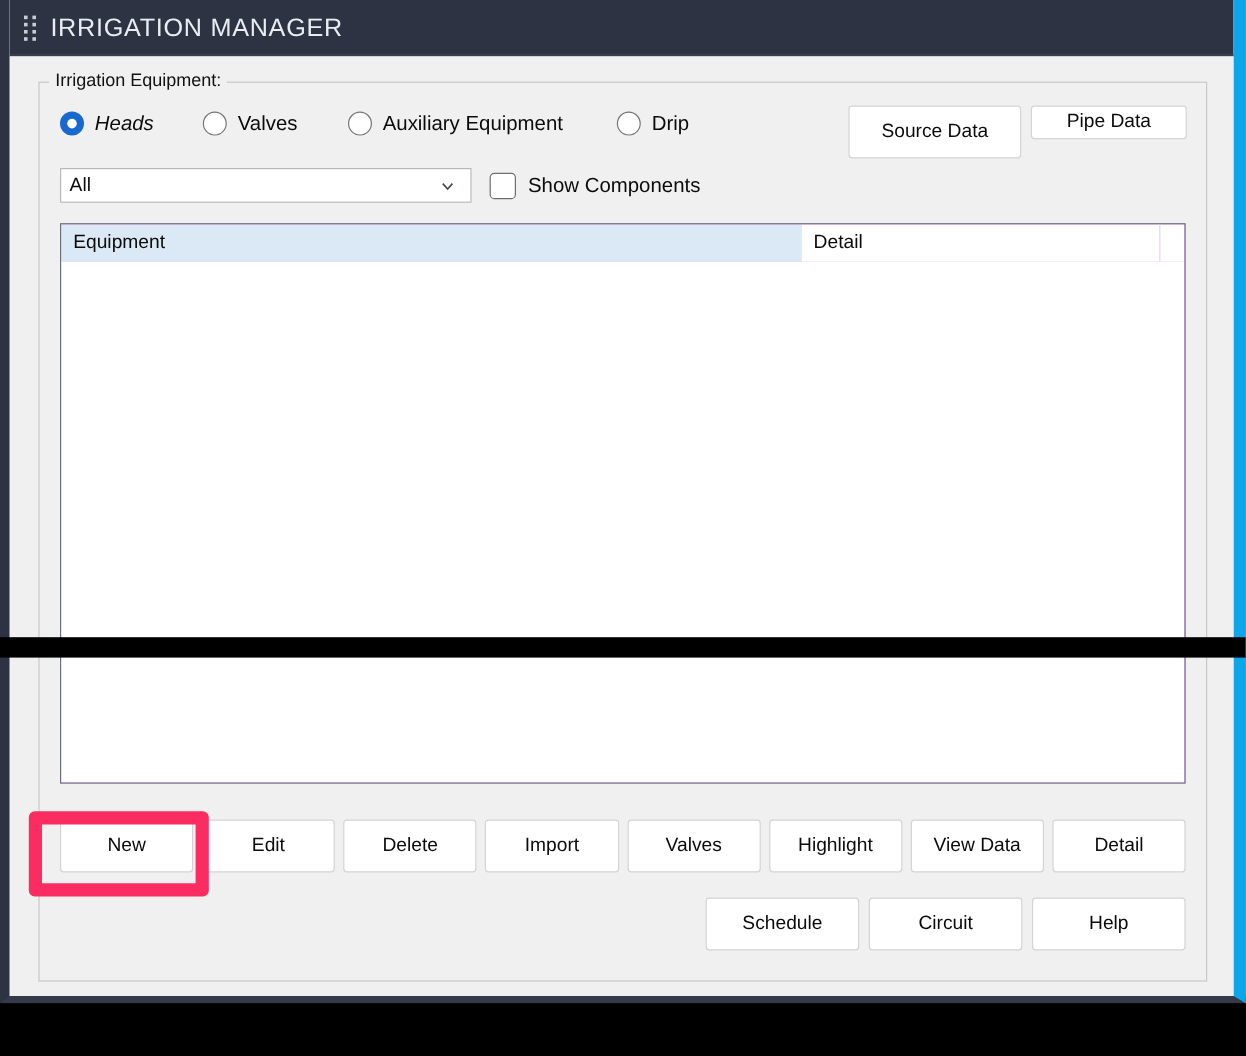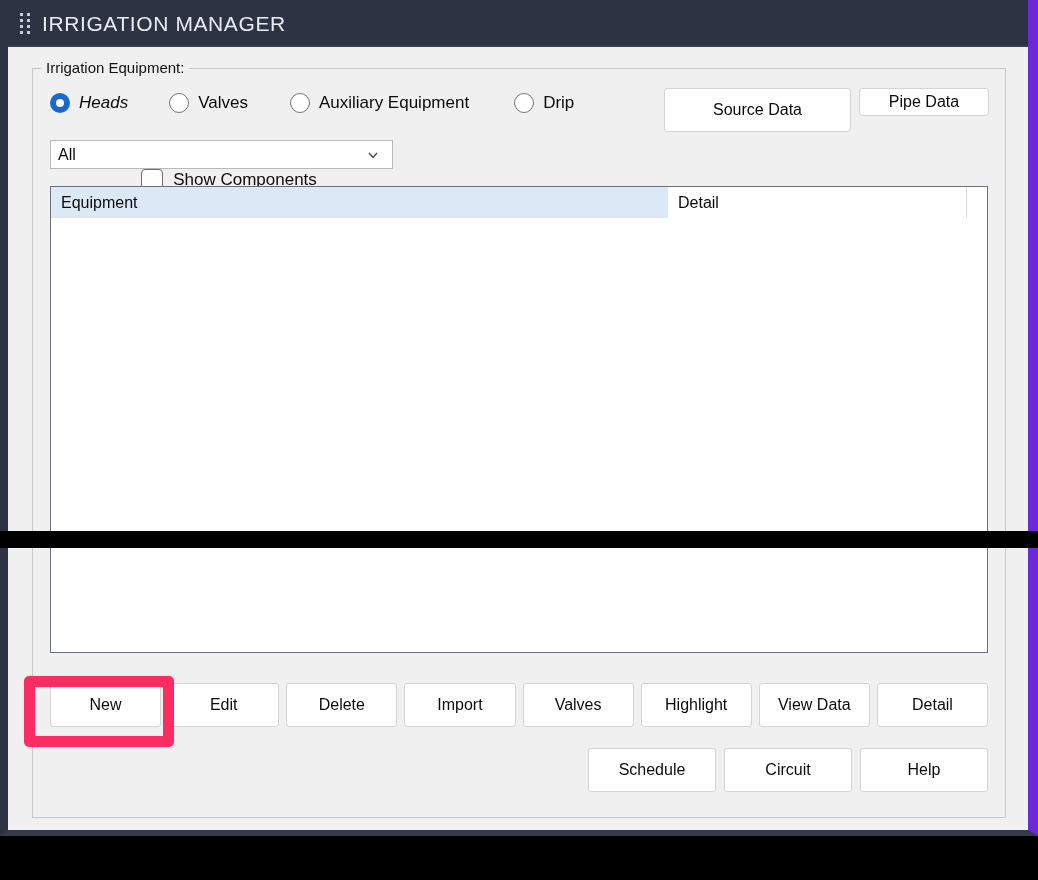--- a/index.html
+++ b/index.html
@@ -24,21 +24,21 @@
   
   .dialog {
     position: absolute;
     left: 0;
     top: 0;
     width: 1038px;
     height: 836px;
     background: #f0f0f0;
     box-sizing: border-box;
     border-left: 8px solid #2d3342;
-    border-right: 10px solid #6d28d9;
+    border-right: 10px solid #0ea5e9;
     border-bottom: 6px solid #333a4a;
     overflow: hidden;
   }
 
   
   .titlebar {
     position: absolute;
     left: 0;
     top: 0;
     right: 0;
@@ -165,31 +165,30 @@
     border-radius: 3px;
     font-size: 16px;
     color: #0b0b0b;
     font-family: "Liberation Sans", sans-serif;
     display: flex;
     align-items: center;
     justify-content: center;
     box-sizing: border-box;
     cursor: default;
   }
-  .btn-source { width: 187px; height: 44px; }
+  .btn-source { width: 144px; height: 44px; }
   .btn-pipe   { width: 130px; height: 28px; }
 
   
   .filter-row {
     position: absolute;
     left: 17px;
     top: 71px;
     display: flex;
     align-items: center;
-    flex-direction: column;
   }
   .select {
     width: 343px;
     height: 29px;
     background: #ffffff;
     border: 1px solid #b9b9b9;
     box-sizing: border-box;
     display: flex;
     align-items: center;
     padding: 0 6px 0 7px;

